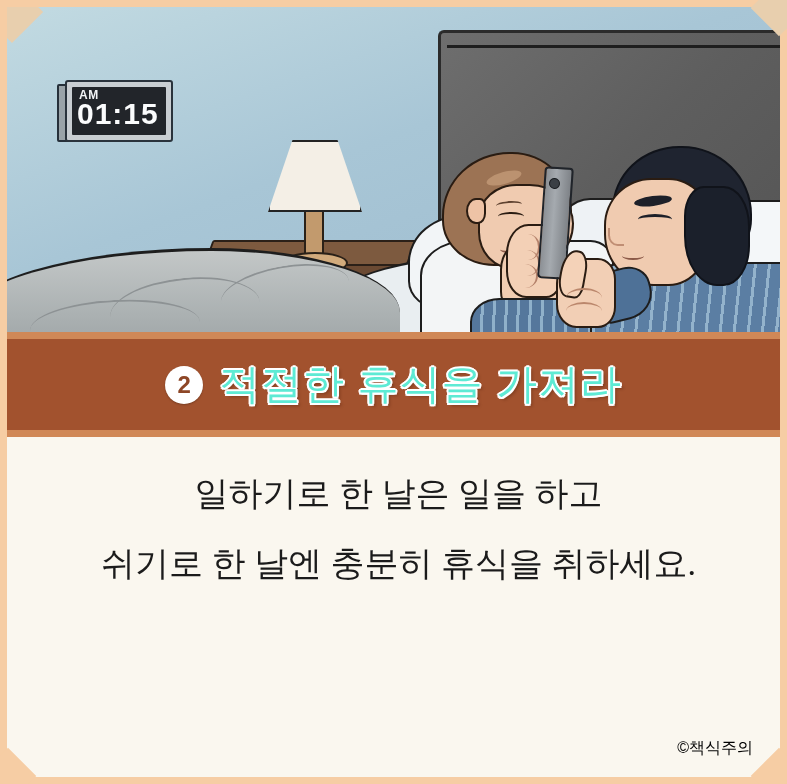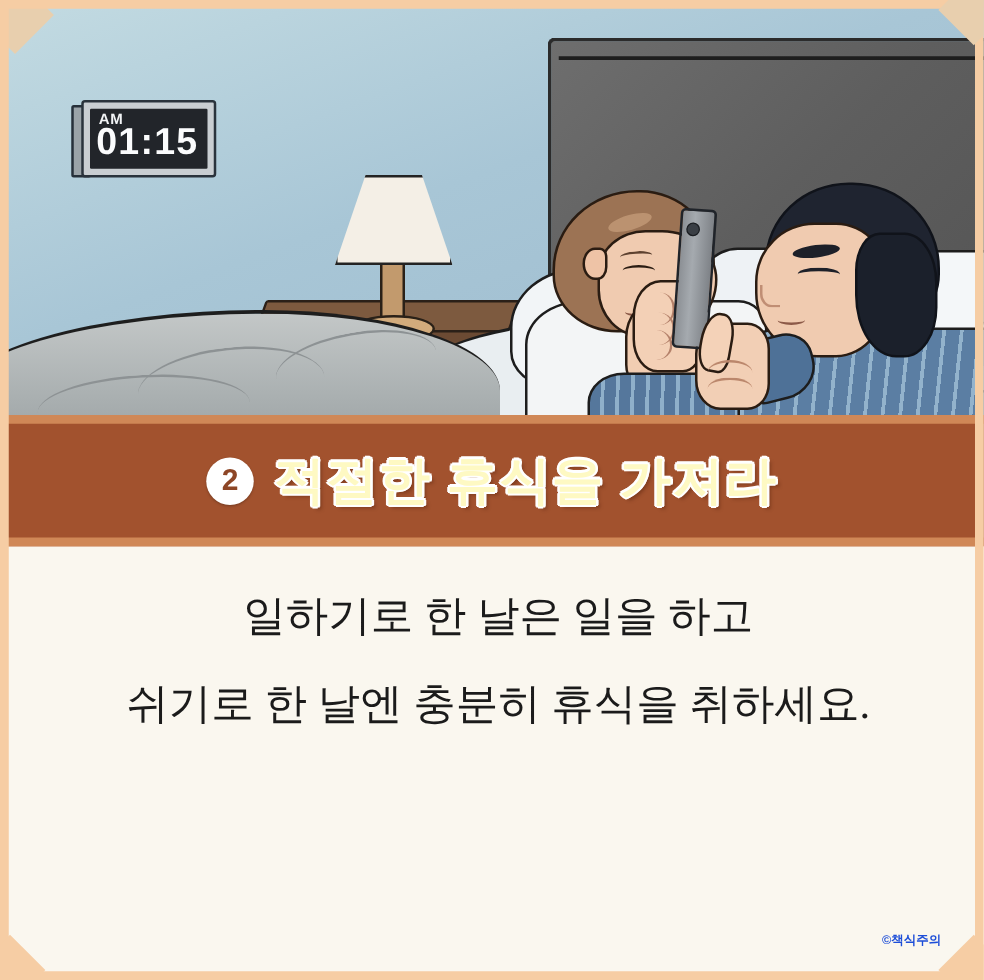--- a/index.html
+++ b/index.html
@@ -507,23 +507,23 @@
     align-items: center;
     justify-content: center;
     color: #8d4626;
     font-size: 24px;
     font-weight: bold;
     line-height: 1;
     flex: none;
     box-shadow: 0 1px 2px rgba(0,0,0,0.25);
   }
   .banner-title {
-    color: #fef9c3;
+    color: #5eead4;
     font-size: 41px;
-    font-weight: bold;
+    font-weight: normal;
     letter-spacing: 1px;
     line-height: 1;
     white-space: nowrap;
     text-shadow:
        2px 0 0 #ffffff, -2px 0 0 #ffffff, 0 2px 0 #ffffff, 0 -2px 0 #ffffff,
        1.5px 1.5px 0 #ffffff, -1.5px 1.5px 0 #ffffff, 1.5px -1.5px 0 #ffffff, -1.5px -1.5px 0 #ffffff,
        3px 3px 3px rgba(60,20,0,0.35);
   }
 
   
@@ -544,23 +544,23 @@
     line-height: 1.0;
     margin: 0 0 36px 0;
     white-space: nowrap;
     font-family: "Liberation Serif", "DejaVu Serif", serif;
     font-weight: 500;
   }
   .watermark {
     position: absolute;
     right: 34px;
     bottom: 25px;
-    color: #1d4ed8;
-    font-size: 10px;
-    font-weight: bold;
+    color: #000000;
+    font-size: 16px;
+    font-weight: normal;
     letter-spacing: 0;
   }
 
   
   .outer-border {
     position: absolute;
     left: 0; top: 0;
     width: 787px; height: 784px;
     box-sizing: border-box;
     border: 7px solid #f6cda4;

